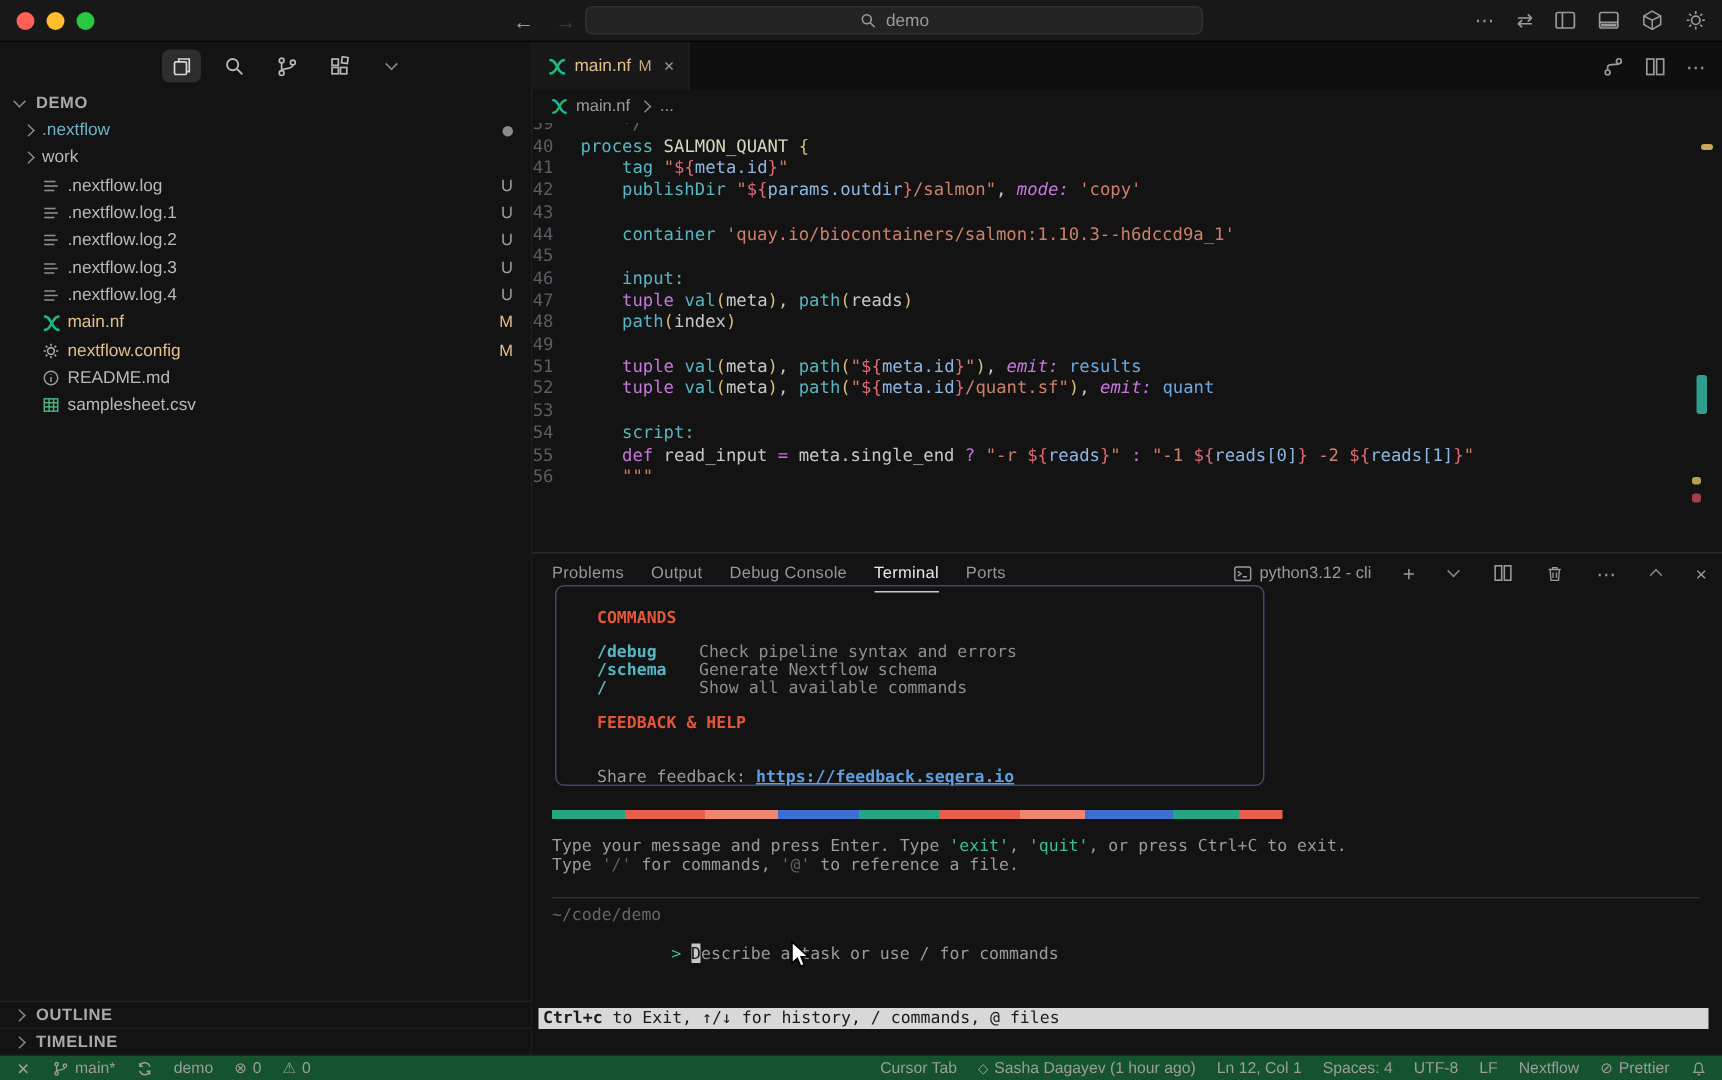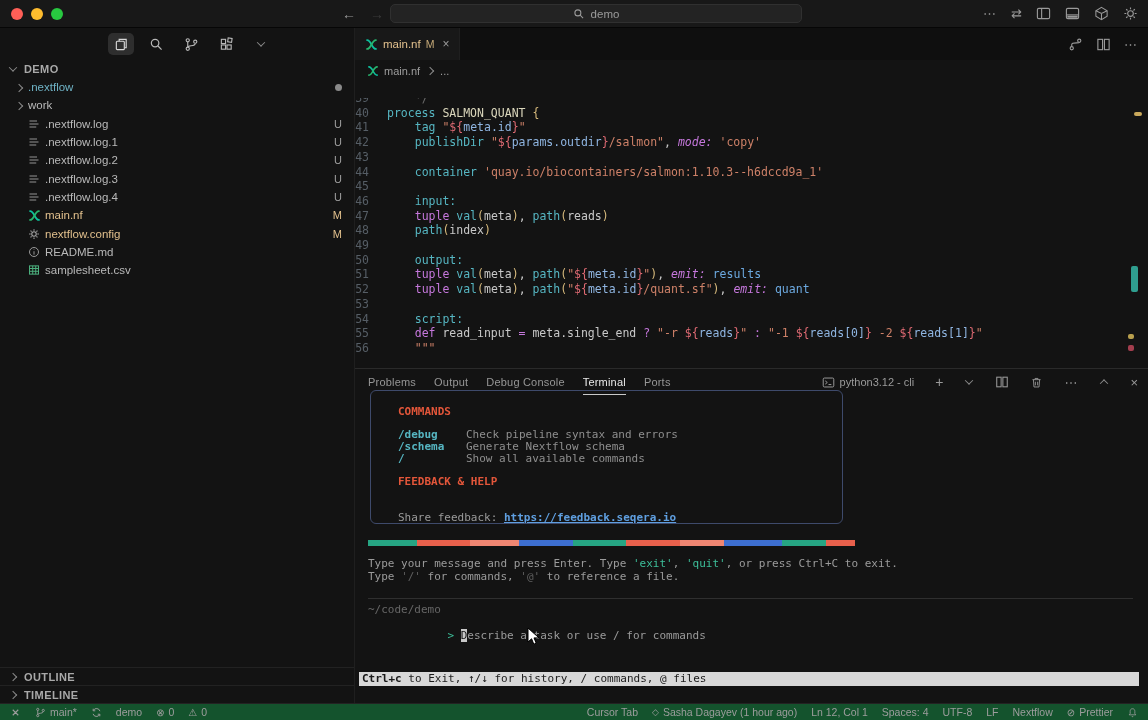--- a/index.html
+++ b/index.html
@@ -56,21 +56,21 @@
   .tabbar{ height:32px; background:#0f0f0f; display:flex; align-items:stretch; position:relative; }
   .tab{ display:flex; align-items:center; gap:5px; padding:0 10px; background:#181818;
     border-right:1px solid #1f1f1f; font-size:11.5px; }
   .tab .tlabel{ color:#e2c08d; }
   .tab .tmod{ color:#c7ab79; font-size:10.5px; }
   .tab .tclose{ color:#9a9a9a; font-size:12px; margin-left:3px; }
   .tab-actions{ position:absolute; right:10px; top:0; height:32px; display:flex; gap:13px; align-items:center; color:#9a9a9a;}
   .breadcrumb{ height:22px; display:flex; align-items:center; gap:5px; padding-left:12px;
     font-size:11px; color:#9d9d9d; }
   .code{ flex:1; position:relative; overflow:hidden; font-family:"DejaVu Sans Mono", monospace;
-    font-size:11.5px; line-height:14.7px; padding-top:0;margin-top:16px; }
+    font-size:11.5px; line-height:14.7px; padding-top:0; }
   .cl{ display:flex; white-space:pre; }
   .cl:first-child{ margin-top:-7px; }
   .ln{ width:32px; flex:none; text-align:right; color:#565e66; padding-right:18px; user-select:none;}
   .ct{ white-space:pre; }
   .s-kw{ color:#56b6c2; } .s-type{ color:#dbd7bc; } .s-brace{ color:#d7ba7d; }
   .s-str{ color:#ce8168; } .s-itp{ color:#df6a73; } .s-ivar{ color:#8fb5e1; }
   .s-kwp{ color:#c678dd; } .s-kw2{ color:#c678dd; font-style:italic; }
   .s-id{ color:#6ca9e0; } .s-plain{ color:#c8c8c8; } .s-cmt{ color:#6a6a6a; }
   .ruler-mark{ position:absolute; border-radius:2px; }
 
@@ -392,21 +392,20 @@
             <div class="cl"><span class="ln">40</span><span class="ct"><span class="s-kw">process</span><span class="s-plain"> </span><span class="s-type">SALMON_QUANT</span><span class="s-plain"> </span><span class="s-brace">{</span></span></div>
             <div class="cl"><span class="ln">41</span><span class="ct"><span class="s-plain">    </span><span class="s-kw">tag</span><span class="s-plain"> </span><span class="s-str">"</span><span class="s-itp">${</span><span class="s-ivar">meta.id</span><span class="s-itp">}</span><span class="s-str">"</span></span></div>
             <div class="cl"><span class="ln">42</span><span class="ct"><span class="s-plain">    </span><span class="s-kw">publishDir</span><span class="s-plain"> </span><span class="s-str">"</span><span class="s-itp">${</span><span class="s-ivar">params.outdir</span><span class="s-itp">}</span><span class="s-str">/salmon"</span><span class="s-plain">, </span><span class="s-kw2">mode:</span><span class="s-plain"> </span><span class="s-str">'copy'</span></span></div>
             <div class="cl"><span class="ln">43</span><span class="ct"></span></div>
             <div class="cl"><span class="ln">44</span><span class="ct"><span class="s-plain">    </span><span class="s-kw">container</span><span class="s-plain"> </span><span class="s-str">'quay.io/biocontainers/salmon:1.10.3--h6dccd9a_1'</span></span></div>
             <div class="cl"><span class="ln">45</span><span class="ct"></span></div>
             <div class="cl"><span class="ln">46</span><span class="ct"><span class="s-plain">    </span><span class="s-kw">input:</span></span></div>
             <div class="cl"><span class="ln">47</span><span class="ct"><span class="s-plain">    </span><span class="s-kwp">tuple</span><span class="s-plain"> </span><span class="s-kw">val</span><span class="s-brace">(</span><span class="s-plain">meta</span><span class="s-brace">)</span><span class="s-plain">, </span><span class="s-kw">path</span><span class="s-brace">(</span><span class="s-plain">reads</span><span class="s-brace">)</span></span></div>
             <div class="cl"><span class="ln">48</span><span class="ct"><span class="s-plain">    </span><span class="s-kw">path</span><span class="s-brace">(</span><span class="s-plain">index</span><span class="s-brace">)</span></span></div>
             <div class="cl"><span class="ln">49</span><span class="ct"></span></div>
-            <div class="cl"><span class="ln">50</span><span class="ct"><span class="s-plain">    </span><span class="s-kw">output:</span></span></div>
             <div class="cl"><span class="ln">51</span><span class="ct"><span class="s-plain">    </span><span class="s-kwp">tuple</span><span class="s-plain"> </span><span class="s-kw">val</span><span class="s-brace">(</span><span class="s-plain">meta</span><span class="s-brace">)</span><span class="s-plain">, </span><span class="s-kw">path</span><span class="s-brace">(</span><span class="s-str">"</span><span class="s-itp">${</span><span class="s-ivar">meta.id</span><span class="s-itp">}</span><span class="s-str">"</span><span class="s-brace">)</span><span class="s-plain">, </span><span class="s-kw2">emit:</span><span class="s-plain"> </span><span class="s-id">results</span></span></div>
             <div class="cl"><span class="ln">52</span><span class="ct"><span class="s-plain">    </span><span class="s-kwp">tuple</span><span class="s-plain"> </span><span class="s-kw">val</span><span class="s-brace">(</span><span class="s-plain">meta</span><span class="s-brace">)</span><span class="s-plain">, </span><span class="s-kw">path</span><span class="s-brace">(</span><span class="s-str">"</span><span class="s-itp">${</span><span class="s-ivar">meta.id</span><span class="s-itp">}</span><span class="s-str">/quant.sf"</span><span class="s-brace">)</span><span class="s-plain">, </span><span class="s-kw2">emit:</span><span class="s-plain"> </span><span class="s-id">quant</span></span></div>
             <div class="cl"><span class="ln">53</span><span class="ct"></span></div>
             <div class="cl"><span class="ln">54</span><span class="ct"><span class="s-plain">    </span><span class="s-kw">script:</span></span></div>
             <div class="cl"><span class="ln">55</span><span class="ct"><span class="s-plain">    </span><span class="s-kwp">def</span><span class="s-plain"> read_input </span><span class="s-kwp">=</span><span class="s-plain"> meta.single_end </span><span class="s-kwp">?</span><span class="s-plain"> </span><span class="s-str">"-r </span><span class="s-itp">${</span><span class="s-ivar">reads</span><span class="s-itp">}</span><span class="s-str">"</span><span class="s-plain"> </span><span class="s-kwp">:</span><span class="s-plain"> </span><span class="s-str">"-1 </span><span class="s-itp">${</span><span class="s-ivar">reads[0]</span><span class="s-itp">}</span><span class="s-str"> -2 </span><span class="s-itp">${</span><span class="s-ivar">reads[1]</span><span class="s-itp">}</span><span class="s-str">"</span></span></div>
             <div class="cl"><span class="ln">56</span><span class="ct"><span class="s-plain">    </span><span class="s-str">"""</span></span></div>
           </div>
         <div class="ruler-mark" style="right:6px; top:14px; width:8px; height:4px; background:#caa95c"></div>
         <div class="ruler-mark" style="right:10px; top:168px; width:7px; height:26px; background:#2f9e8f"></div>
         <div class="ruler-mark" style="right:14px; top:236px; width:6px; height:5px; background:#b9a04e"></div>

